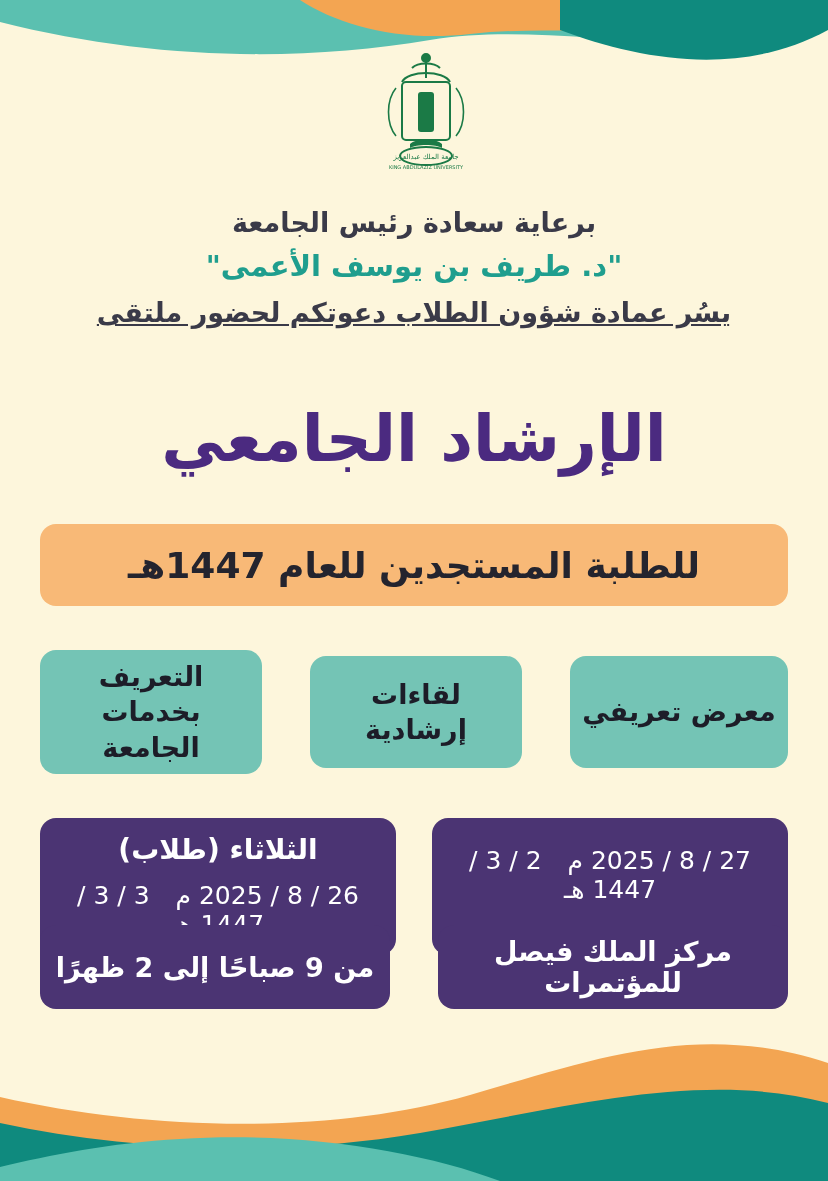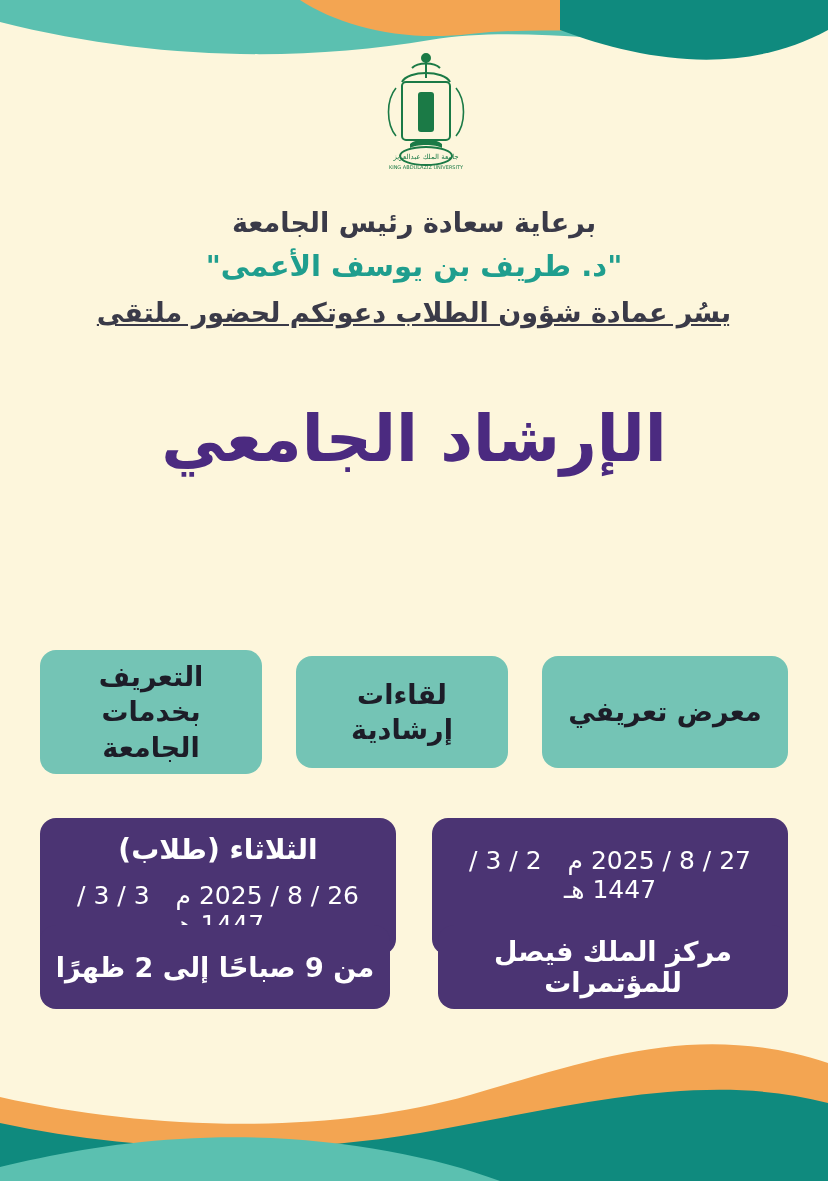--- a/index.html
+++ b/index.html
@@ -131,21 +131,21 @@
     text-align: center;
     padding: 6px 10px;
     box-sizing: border-box;
     color: #1d1d28;
     font-size: 27px;
     font-weight: bold;
     line-height: 1.3;
   }
   .feature.f0 { width: 222px; height: 124px; }
   .feature.f1 { width: 212px; height: 112px; align-self: center;}
-  .feature.f2 { width: 246px; height: 112px; align-self: center;}
+  .feature.f2 { width: 218px; height: 112px; align-self: center;}
 
   
   .days {
     position: absolute;
     top: 818px;
     left: 40px;
     width: 748px;
     display: flex;
     flex-direction: row-reverse;
     justify-content: space-between;
@@ -237,20 +237,23 @@
   </div>
 
   <div class="header-block">
     <div class="patron-line">برعاية سعادة رئيس الجامعة</div>
     <div class="patron-name">"د. طريف بن يوسف الأعمى"</div>
     <div class="invite-line">يسُر عمادة شؤون الطلاب دعوتكم لحضور ملتقى</div>
   </div>
 
   <div class="main-title">الإرشاد الجامعي</div>
 
+  <div class="subtitle-bar">
+    <span>للطلبة المستجدين للعام 1447هـ</span>
+  </div>
 
   <div class="features">
     <div class="feature f0">التعريف بخدمات الجامعة</div>
     <div class="feature f1">لقاءات إرشادية</div>
     <div class="feature f2">معرض تعريفي</div>
   </div>
 
   <div class="days">
     <div class="day-card">
       <div class="day-name">الثلاثاء (طلاب)</div>

